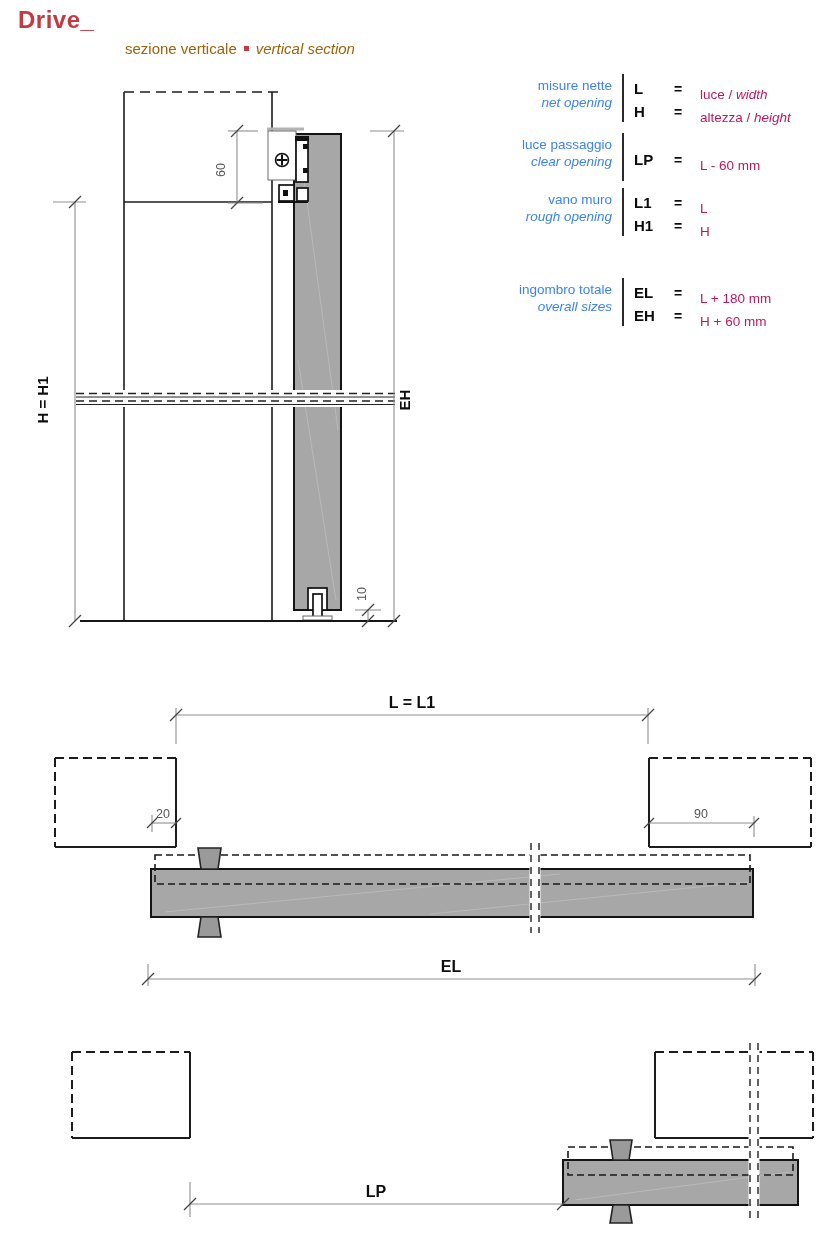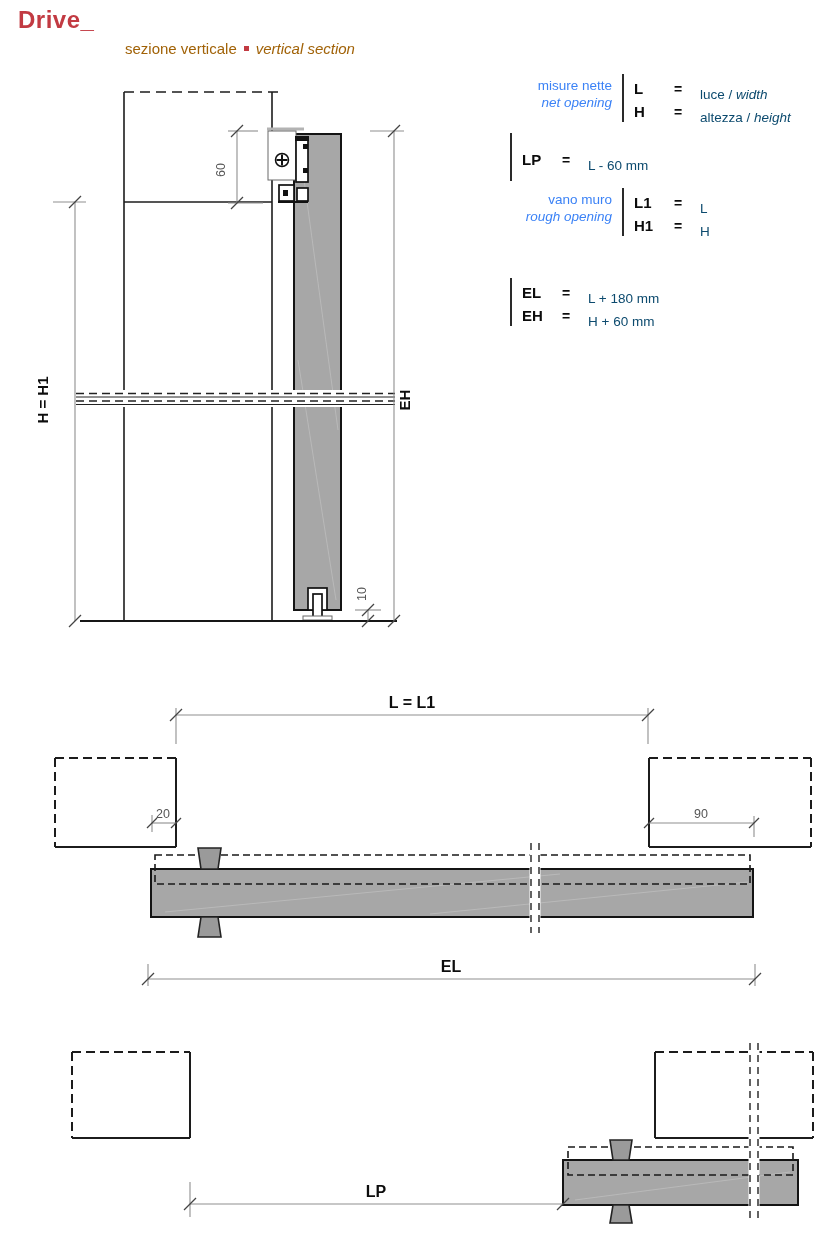--- a/index.html
+++ b/index.html
@@ -27,21 +27,21 @@
   .lgroup{position:absolute;left:500px;width:330px;display:flex;align-items:stretch;}
   .llabels{width:112px;text-align:right;padding-top:3px;font-size:13.5px;color:#3b82f6;line-height:17px;}
   .llabels span{display:block;}
   .llabels .len{font-style:italic;}
   .ldiv{border-left:2px solid #2a2a2a;margin:0 10px 0 10px;}
   .lentries{display:flex;flex-direction:column;padding-top:1px;}
   .lentries.center{justify-content:center;}
   .lrow{display:grid;grid-template-columns:40px 26px auto;height:23px;align-items:center;}
   .lsym{font-size:15px;font-weight:bold;color:#0c0c0c;}
   .leq{font-size:14px;font-weight:bold;color:#0c0c0c;}
-  .lval{font-size:13.5px;color:#0c4a6e;white-space:nowrap;margin-top:12px;}
+  .lval{font-size:13.5px;color:#be185d;white-space:nowrap;margin-top:12px;}
   
   .drawing{position:absolute;left:0;}
   .wl{stroke:var(--wall);stroke-width:2;fill:none;}
   .wld{stroke:var(--wall);stroke-width:2;fill:none;stroke-dasharray:9 5;}
   .wl2{stroke:var(--wall);stroke-width:1.6;fill:none;}
   .wld2{stroke:var(--wall);stroke-width:1.6;fill:none;stroke-dasharray:10 6;}
   .panel{fill:var(--panel);stroke:#141414;stroke-width:2;}
   .streak{stroke:#b9b9b9;stroke-width:1;}
   .trackdash{fill:none;stroke:#1a1a1a;stroke-width:1.6;stroke-dasharray:7 4;}
   .guide{fill:#9a9a9a;stroke:#232323;stroke-width:1.6;}
@@ -80,20 +80,24 @@
       </div>
       <div class="lrow">
         <span class="lsym">H</span>
         <span class="leq">=</span>
         <span class="lval"><span>altezza / </span><span class="it">height</span></span>
       </div>
     </div>
   </div>
 
   <div class="lgroup" style="top:133px;height:48px;">
+    <div class="llabels">
+      <span class="lit">luce passaggio</span>
+      <span class="len">clear opening</span>
+    </div>
     <div class="ldiv"></div>
     <div class="lentries center">
       <div class="lrow">
         <span class="lsym">LP</span>
         <span class="leq">=</span>
         <span class="lval"><span>L - 60 mm</span><span class="it"></span></span>
       </div>
     </div>
   </div>
 
@@ -111,20 +115,24 @@
       </div>
       <div class="lrow">
         <span class="lsym">H1</span>
         <span class="leq">=</span>
         <span class="lval"><span>H</span></span>
       </div>
     </div>
   </div>
 
   <div class="lgroup" style="top:278px;height:48px;">
+    <div class="llabels">
+      <span class="lit">ingombro totale</span>
+      <span class="len">overall sizes</span>
+    </div>
     <div class="ldiv"></div>
     <div class="lentries">
       <div class="lrow">
         <span class="lsym">EL</span>
         <span class="leq">=</span>
         <span class="lval"><span>L + 180 mm</span></span>
       </div>
       <div class="lrow">
         <span class="lsym">EH</span>
         <span class="leq">=</span>

